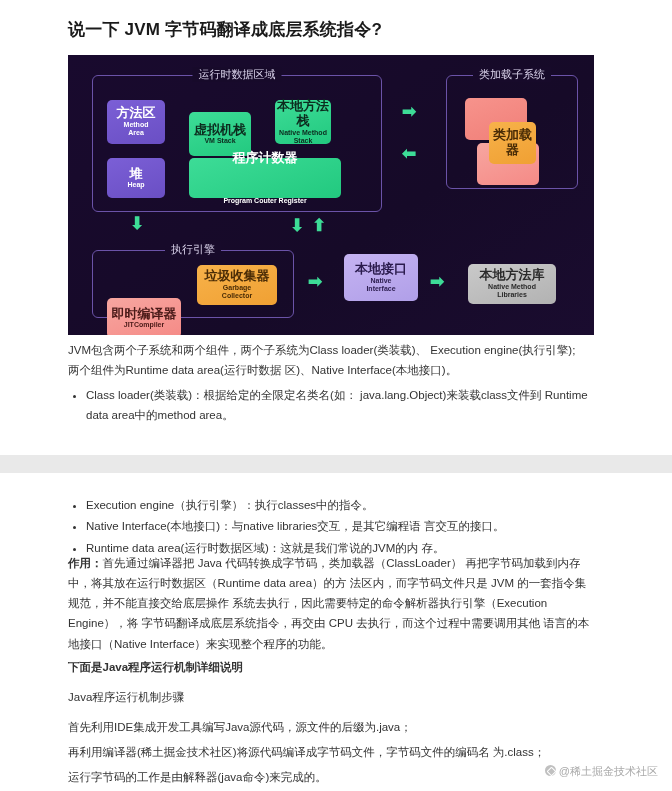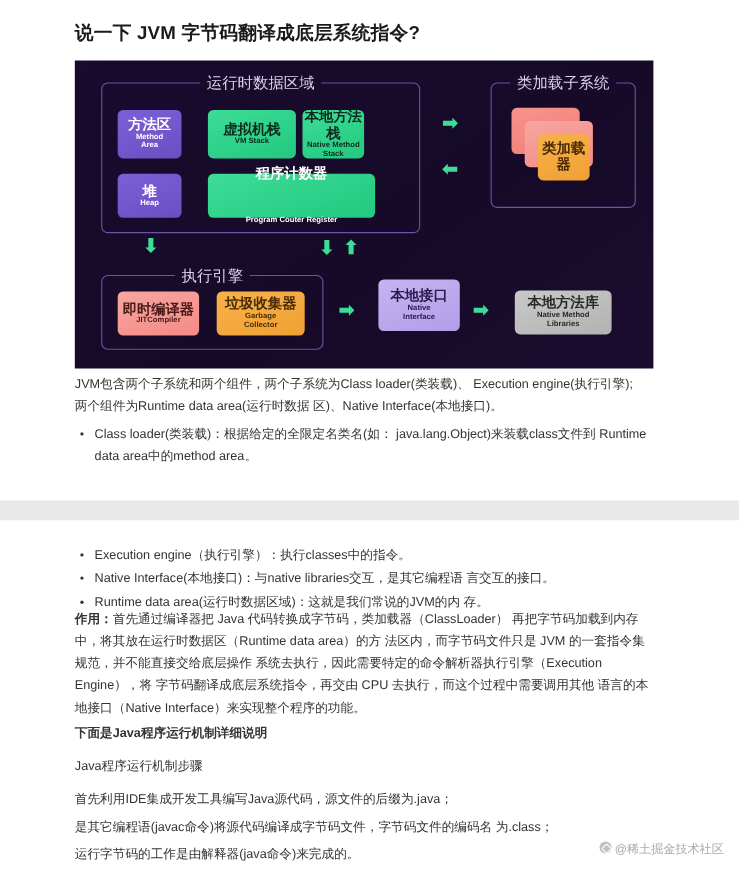--- a/index.html
+++ b/index.html
@@ -45,21 +45,21 @@
     border: 1px solid #6b53a8;
     border-radius: 6px;
   }
   .d-sec .sec-title {
     position: absolute;
     top: -9px;
     left: 50%;
     transform: translateX(-50%);
     background: #170a2a;
     color: #d9d2ea;
-    font-size: 14px;
+    font-size: 11px;
     padding: 0 6px;
     white-space: nowrap;
     font-family: Liberation Mono, monospace;
   }
   .box {
     position: absolute;
     border-radius: 5px;
     display: flex;
     flex-direction: column;
     align-items: center;
@@ -70,21 +70,21 @@
     font-size: 7.5px;
     font-weight: bold;
     padding: 2px;
     box-sizing: border-box;
   }
   .box .cn { font-size: 13px; font-weight: bold; }
   .box .en { font-size: 7px; font-weight: bold; }
   .purple { background: linear-gradient(160deg,#7b5fd6,#6a4fc4); }
   .green  { background: linear-gradient(160deg,#3ddc97,#22c97f); color:#0c2b1e; }
   .greenw { background: linear-gradient(160deg,#3ddc97,#22c97f); color:#ffffff; }
-  .pink   { background: linear-gradient(160deg,#f7a6a0,#f58a86); color:#4a1a18; }
+  .pink   { background: linear-gradient(160deg,#f7a6a0,#f58a86); color:#4a1a18;margin-top:33px; }
   .orange { background: linear-gradient(160deg,#f7b24a,#f0a033); color:#4a2c06; }
   .lav    { background: linear-gradient(160deg,#c5b3f2,#b09fe8); color:#2a1b4d; }
   .gray   { background: linear-gradient(160deg,#c9c9c9,#b2b2b2); color:#2a2a2a; }
   .salmon { background: linear-gradient(160deg,#f7938c,#f07f78); }
   .arrow {
     position: absolute;
     color: #3ddc97;
     font-size: 17px;
     line-height: 1;
     font-weight: bold;
@@ -155,21 +155,21 @@
 
     <div class="d-sec" style="left:24px; top:20px; width:288px; height:135px;">
       <span class="sec-title">运行时数据区域</span>
 
       <div class="box purple" style="left:14px; top:24px; width:58px; height:44px;">
         <span class="cn">方法区</span>
         <span class="en">Method</span>
         <span class="en">Area</span>
       </div>
 
-      <div class="box green" style="left:96px; top:24px; width:80px; height:44px;">
+      <div class="box green" style="left:96px; top:36px; width:62px; height:44px;">
         <span class="cn">虚拟机栈</span>
         <span class="en">VM Stack</span>
       </div>
 
       <div class="box green" style="left:182px; top:24px; width:56px; height:44px;text-align:center;">
         <span class="cn">本地方法栈</span>
         <span class="en">Native Method Stack</span>
       </div>
 
       <div class="box purple" style="left:14px; top:82px; width:58px; height:40px;">
@@ -249,20 +249,20 @@
 
   <div class="para" style="top:553px;">
     <span class="bold">作用：</span><span>首先通过编译器把 Java 代码转换成字节码，类加载器（ClassLoader） 再把字节码加载到内存中，将其放在运行时数据区（Runtime data area）的方 法区内，而字节码文件只是 JVM 的一套指令集规范，并不能直接交给底层操作 系统去执行，因此需要特定的命令解析器执行引擎（Execution Engine），将 字节码翻译成底层系统指令，再交由 CPU 去执行，而这个过程中需要调用其他 语言的本地接口（Native Interface）来实现整个程序的功能。</span>
   </div>
 
   <div class="para bold" style="top:657px;">下面是Java程序运行机制详细说明</div>
 
   <div class="para" style="top:687px;">Java程序运行机制步骤</div>
 
   <div class="para" style="top:717px;">首先利用IDE集成开发工具编写Java源代码，源文件的后缀为.java；</div>
-  <div class="para" style="top:742px;">是其它编程语(javac命令)将源代码编译成字节码文件，字节码文件的编码名 为.class；</div>
+  <div class="para" style="top:742px;">再利用编译器(稀土掘金技术社区)将源代码编译成字节码文件，字节码文件的编码名 为.class；</div>
   <div class="para" style="top:767px;">运行字节码的工作是由解释器(java命令)来完成的。</div>
 
   <div class="watermark">
     <span class="wm-icon"></span><span>@稀土掘金技术社区</span>
   </div>
 
 </div>
 
 </body></html>

